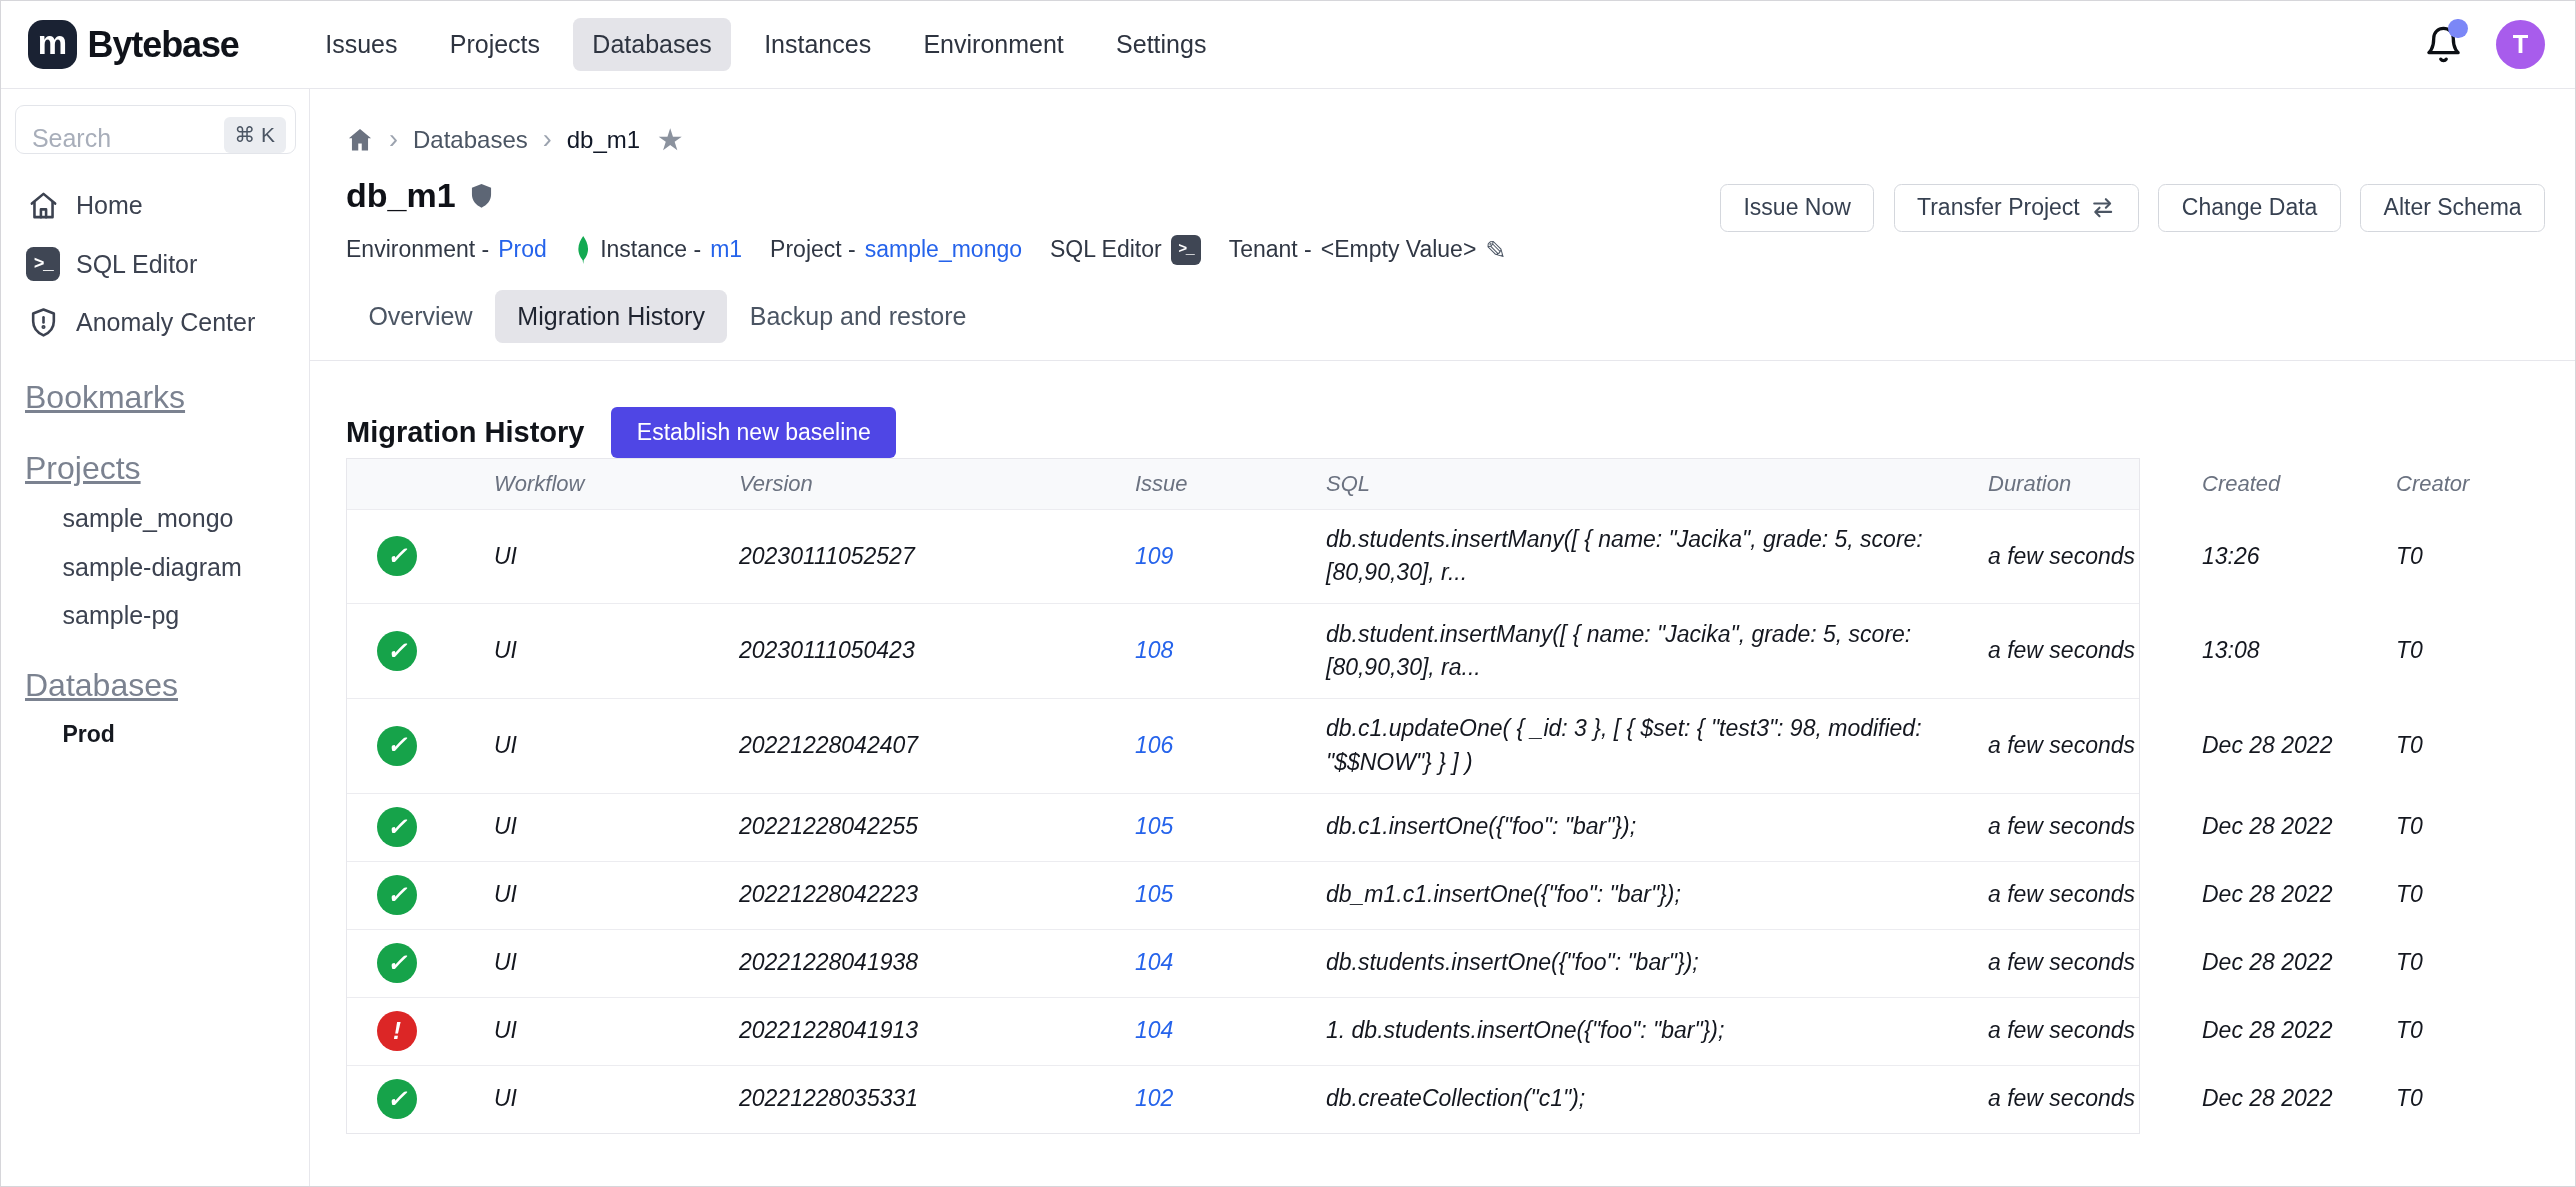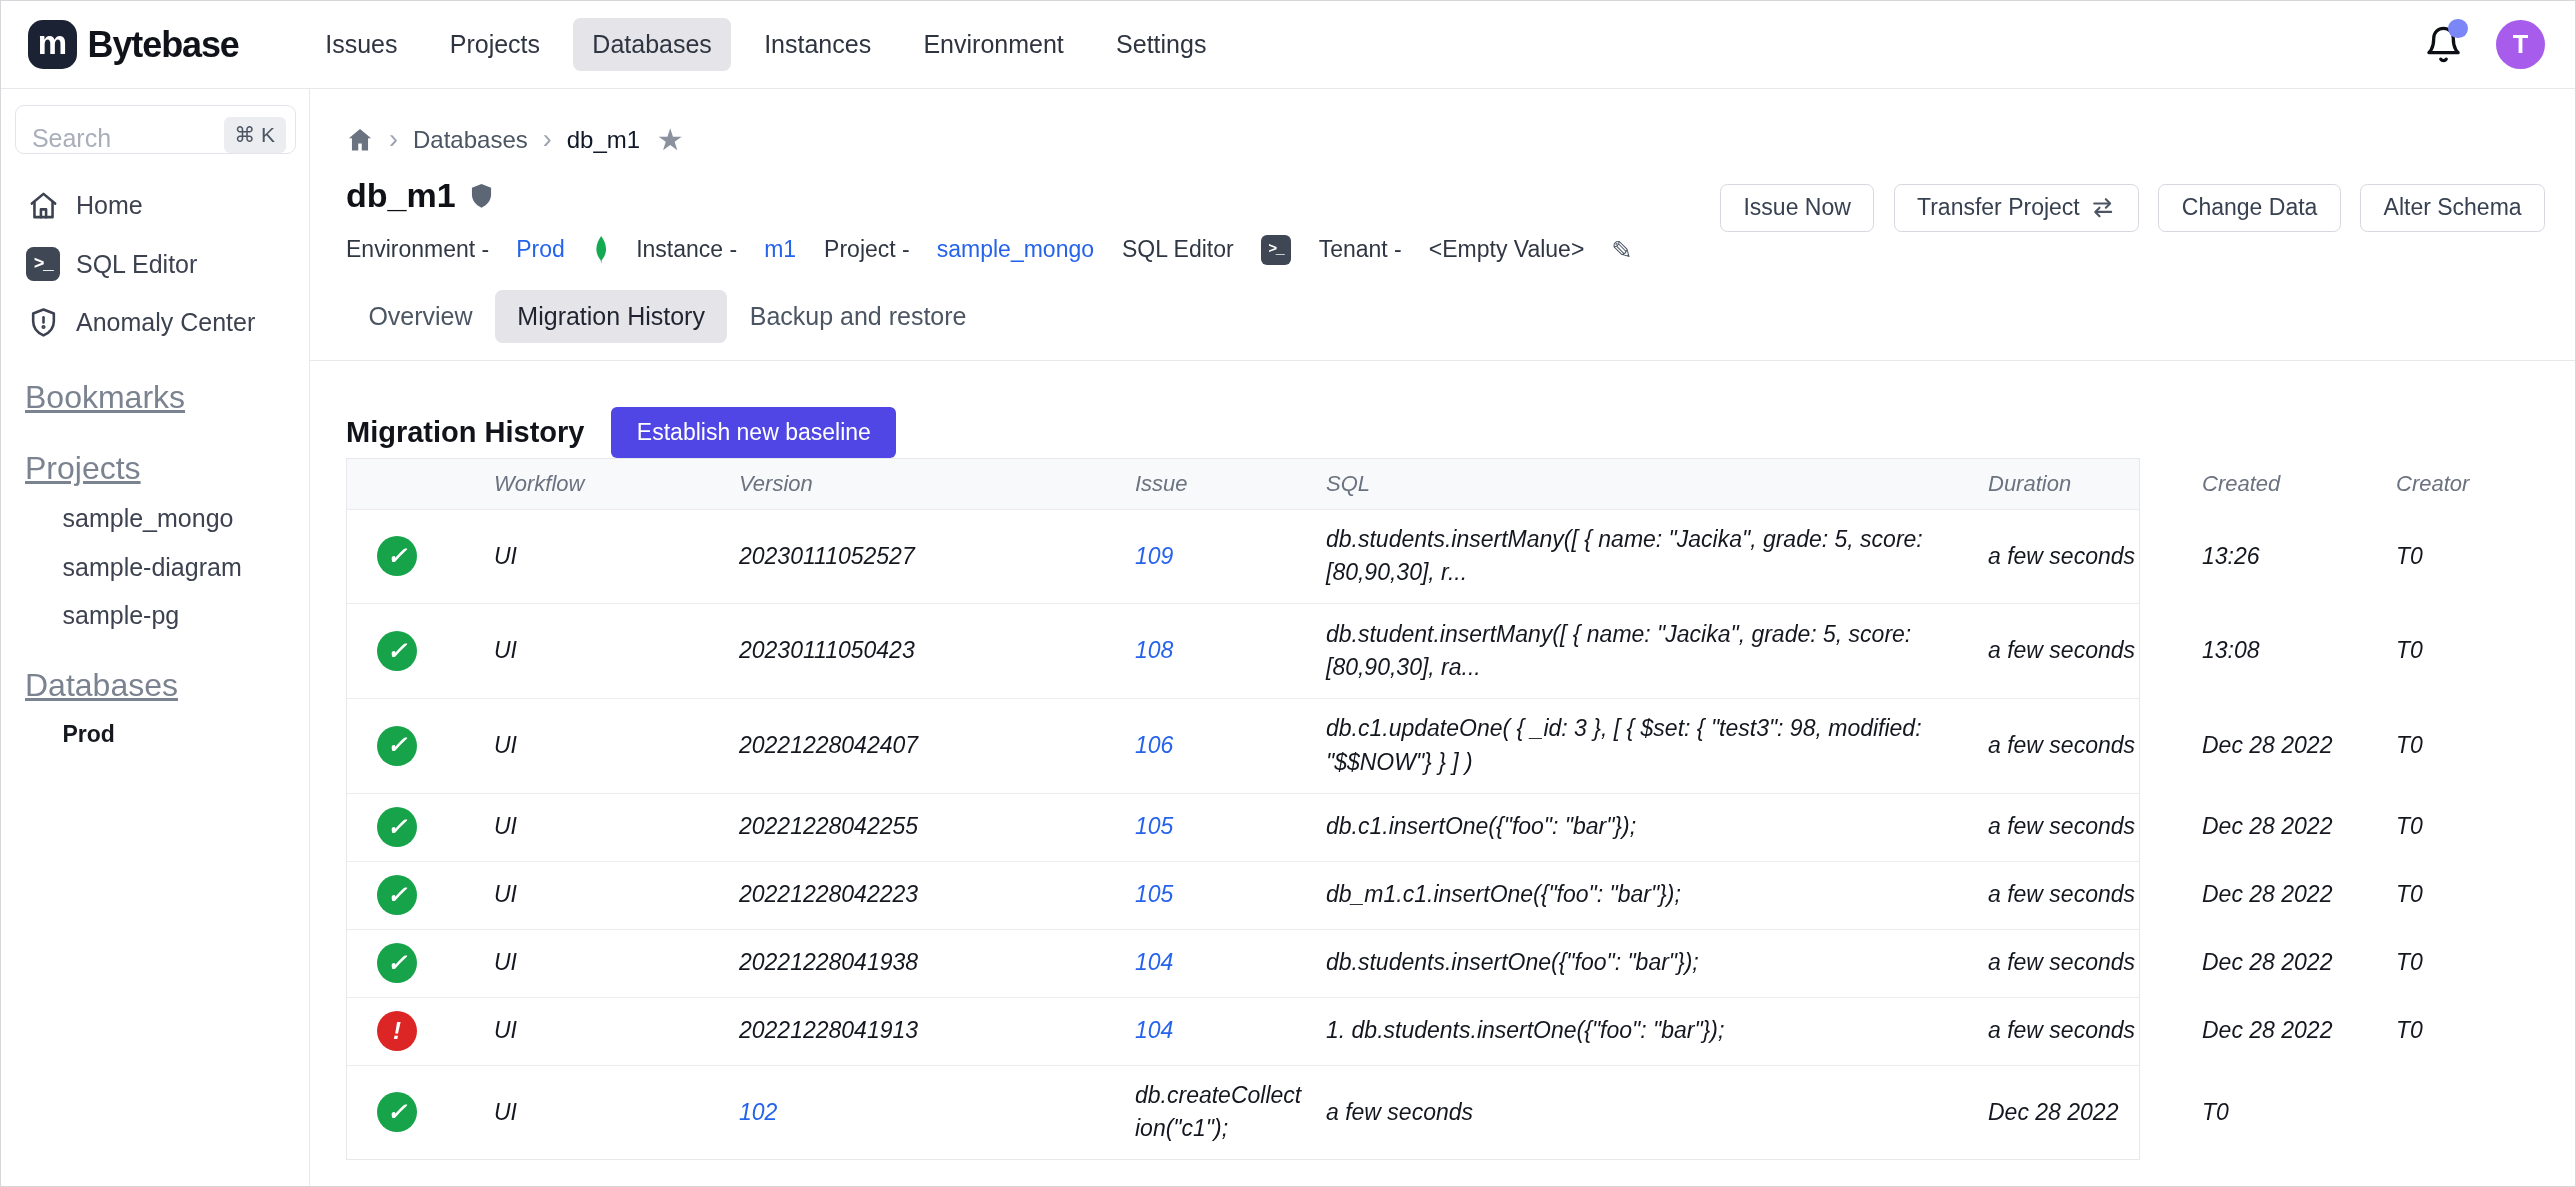--- a/index.html
+++ b/index.html
@@ -50,21 +50,21 @@
   
   .main{ flex:1; min-width:0; display:flex; flex-direction:column; }
   .crumbs{ display:flex; align-items:center; gap:12px; padding:33px 30px 0 36px; font-size:24px; color:#4b5563;}
   .crumb-sep{ color:#9ca3af; font-size:27px; margin:0 3px;}
   .crumb-link{ cursor:pointer; }
   .crumb-current{ color:#111827; }
   .star{ color:#8b929e; font-size:30px; margin-left:4.5px; cursor:pointer;}
   .title-row{ display:flex; align-items:flex-start; padding:19.4px 30px 0 36px; }
   .title-left h1{ font-size:34px; font-weight:800; color:#0f1117; display:flex; align-items:center; gap:12px;}
   .meta-row{ display:flex; align-items:center; gap:28px; margin-top:19.4px; font-size:23px; color:#303744;}
-  .meta-item{ display:flex; align-items:center; gap:27px; }
+  .meta-item{ display:flex; align-items:center; gap:9px; }
   .blue-link{ color:#2563eb; cursor:pointer; }
   .pencil{ color:#4b5563; font-size:25.4px; cursor:pointer;}
   .actions{ margin-left:auto; display:flex; gap:19.4px; margin-top:7.5px; }
   .btn{ height:48px; padding:0 22.4px; display:flex; align-items:center; gap:10.5px; background:#fff;
     border:0.7px solid #d4d7dd; border-radius:7.5px; font-size:23px; color:#374151; cursor:pointer;
     font-family:"Liberation Sans", sans-serif; white-space:nowrap;}
   .tabs{ display:flex; align-items:center; margin:25.4px 0 0 36px; padding-bottom:16.4px; }
   .tabs-wrap{ border-bottom:0.7px solid #e7e7ec; }
   .tab{ font-size:25px; color:#4b5563; padding:12px 22.4px; border-radius:7.5px; cursor:pointer; white-space:nowrap;}
   .tab.active{ background:#e4e4e9; color:#1f2430; }
@@ -353,20 +353,21 @@
             <div class="td">a few seconds</div>
             <div class="td">Dec 28 2022</div>
             <div class="td">T0</div>
           </div>
 
           <div class="tr trow">
             <div class="td status-cell">
                 <span class="status-icon success">✓</span>
               </div>
             <div class="td">UI</div>
+            <div class="td">20221228035331</div>
             <div class="td issue"><a>102</a></div>
             <div class="td sql">db.createCollection("c1");</div>
             <div class="td">a few seconds</div>
             <div class="td">Dec 28 2022</div>
             <div class="td">T0</div>
           </div>
         </div>
 
       </div>
     </div>

